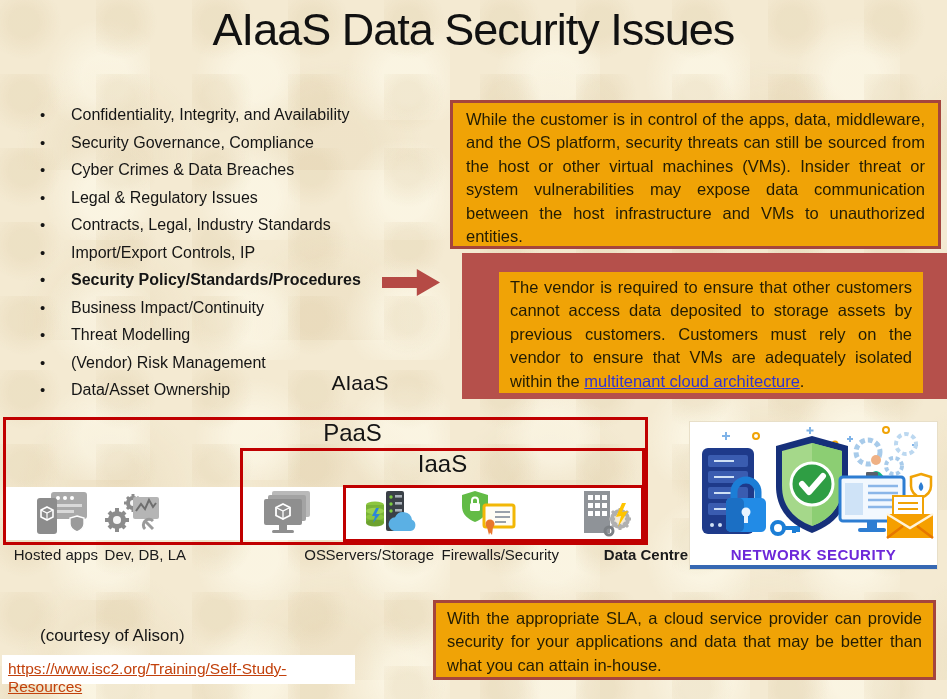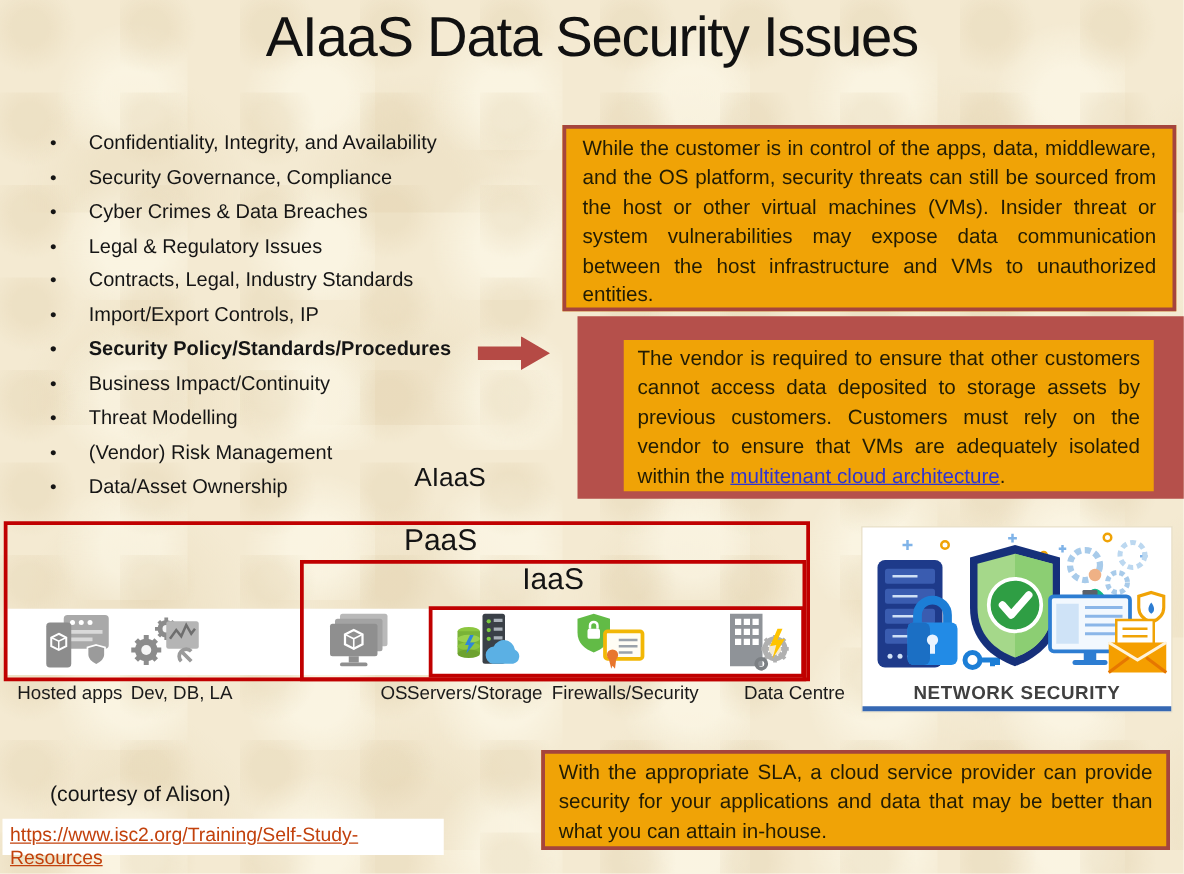--- a/index.html
+++ b/index.html
@@ -54,31 +54,31 @@
   .white-strip{position:absolute;left:6px;top:487px;width:637px;height:53px;background:#ffffff;}
   .paas-box{position:absolute;left:3px;top:417px;width:639px;height:122px;border:3px solid #c00000;}
   .iaas-box{position:absolute;left:240px;top:448px;width:399px;height:91px;border:3px solid #c00000;}
   .core-box{position:absolute;left:343px;top:485px;width:295px;height:51px;border:3px solid #c00000;}
   .stack-label{position:absolute;color:#141414;font-size:24px;text-align:center;}
   .paas-label{left:3px;top:419px;width:645px;margin-left:27px;}
   .iaas-label{left:240px;top:450px;width:405px;}
   .aiaas-label{position:absolute;left:300px;top:371px;width:120px;text-align:center;font-size:21px;color:#141414;}
   .item-label{position:absolute;top:546px;font-size:15px;color:#1a1a1a;text-align:right;white-space:nowrap;}
   .s0{left:8px;width:90px;}  .s1{left:96px;width:90px;}  .s2{left:246px;width:80px;}
-  .s3{left:318px;width:116px;} .s4{left:433px;width:126px;} .s5{left:580px;width:96px;}
+  .s3{left:318px;width:116px;} .s4{left:433px;width:126px;} .s5{left:592px;width:96px;font-weight:bold;}
   .stack-icon{position:absolute;top:489px;width:58px;height:48px;}
   .i0{left:33px;} .i1{left:103px;} .i2{left:256px;} .i3{left:364px;} .i4{left:459px;} .i5{left:576px;}
   
   .netsec{
     position:absolute;left:690px;top:422px;width:247px;height:147px;background:#ffffff;
     box-shadow:0 0 0 1px #e8dfc8;
   }
   .netsec-caption{
     position:absolute;left:0;bottom:6px;width:247px;text-align:center;
-    color:#404040;font-weight:bold;font-size:15px;letter-spacing:.5px;
+    color:#6d28d9;font-weight:bold;font-size:15px;letter-spacing:.5px;
   }
   .netsec-strip{position:absolute;left:0;bottom:0;width:247px;height:4px;background:#3668b3;}
   
   .courtesy{position:absolute;left:9px;top:626px;font-size:17px;color:#151515;margin-left:31px;}
   .urlbar{position:absolute;left:2px;top:655px;width:353px;height:29px;background:#ffffff;box-sizing:border-box;padding:5px 0 0 6px;}
   .urlbar a{color:#c2410c;font-size:15.5px;text-decoration:underline;font-weight:500;}
 </style>
 </head>
 <body>
 

